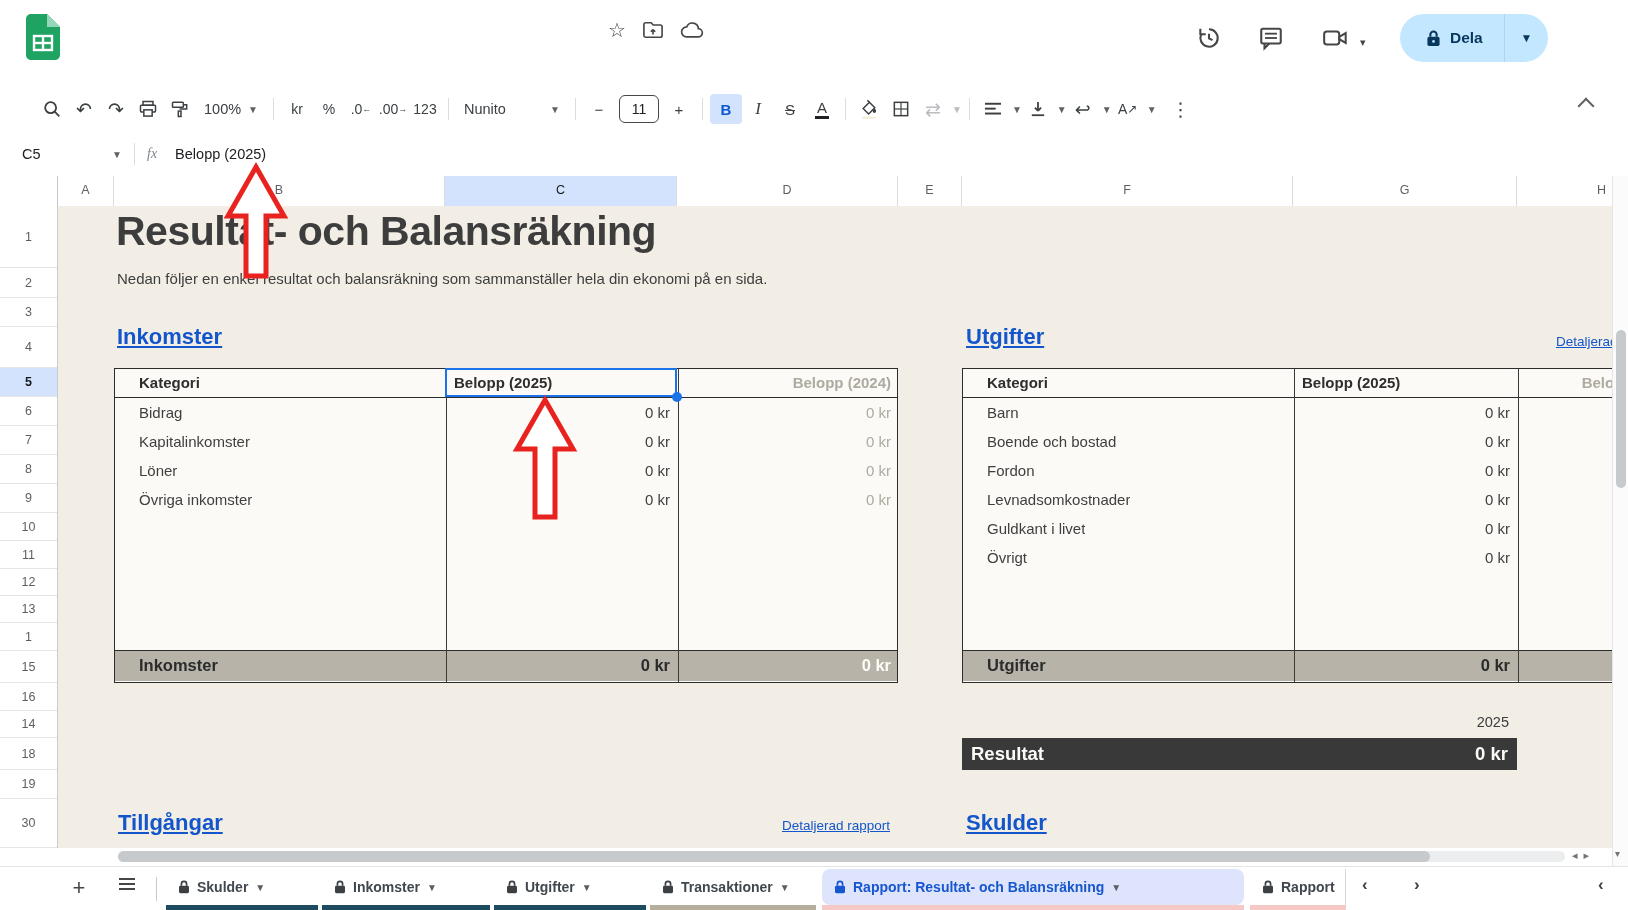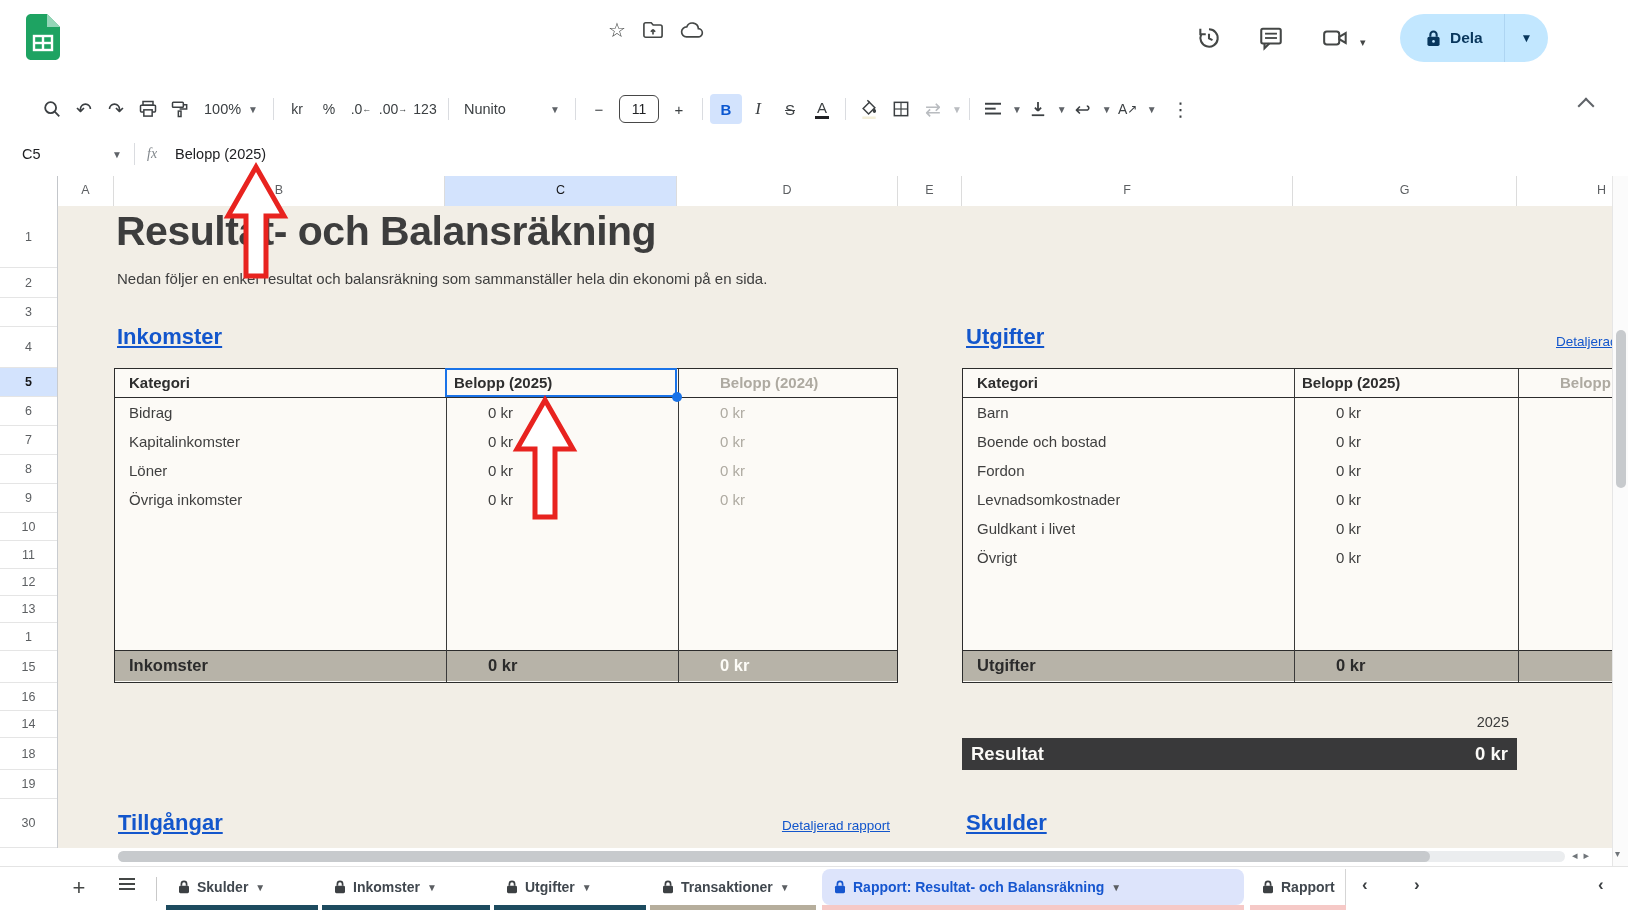--- a/index.html
+++ b/index.html
@@ -63,22 +63,22 @@
   .section-link{font-weight:700;font-size:22px;color:#1356cc;text-decoration:underline;white-space:nowrap;position:absolute;}
   .mini-link{font-size:13.5px;color:#1356cc;text-decoration:underline;white-space:nowrap;position:absolute;}
 
   .dtable{position:absolute;top:162px;height:315px;background:#fcfaf6;border:1.5px solid #2c2c2c;box-sizing:border-box;}
   .vline{position:absolute;top:0;bottom:0;width:0;border-left:1px solid #3a3a3a;}
   .thead{height:29px;border-bottom:1.5px solid #2c2c2c;box-sizing:border-box;position:relative;font-weight:700;font-size:15px;color:#2e2e2e;}
   .tbody{height:252px;position:relative;}
   .trow{height:29px;line-height:29px;position:relative;font-size:15px;color:#3f3f3f;}
   .tfoot{height:31px;line-height:29px;background:#b7b3a8;border-top:1.5px solid #2c2c2c;box-sizing:border-box;position:relative;font-weight:700;font-size:16.5px;color:#2b2b2b;}
   .cell{position:absolute;top:0;bottom:0;box-sizing:border-box;white-space:nowrap;overflow:hidden;}
-  .cl{padding-left:14px;text-align:left;}
-  .cr{padding-right:8px;text-align:left;margin-left:42px;}
+  .cl{padding-left:24px;text-align:left;}
+  .cr{padding-right:8px;text-align:right;}
   .muted{color:#aeaaa1;}
   .white-val{color:#fdfcf7;}
   .thead .cell{line-height:27px;}
 
   .year-label{position:absolute;font-size:14.5px;color:#3b3b3b;text-align:right;}
   .result-bar{position:absolute;background:#39393a;height:32px;display:flex;align-items:center;justify-content:space-between;padding:0 9px;box-sizing:border-box;}
   .result-bar span{color:#fbfaf7;font-weight:700;font-size:18.5px;}
 
   .sel-overlay{position:absolute;border:2px solid #1a73e8;box-sizing:border-box;background:transparent;}
   .sel-handle{position:absolute;width:10px;height:10px;border-radius:50%;background:#1a73e8;}

